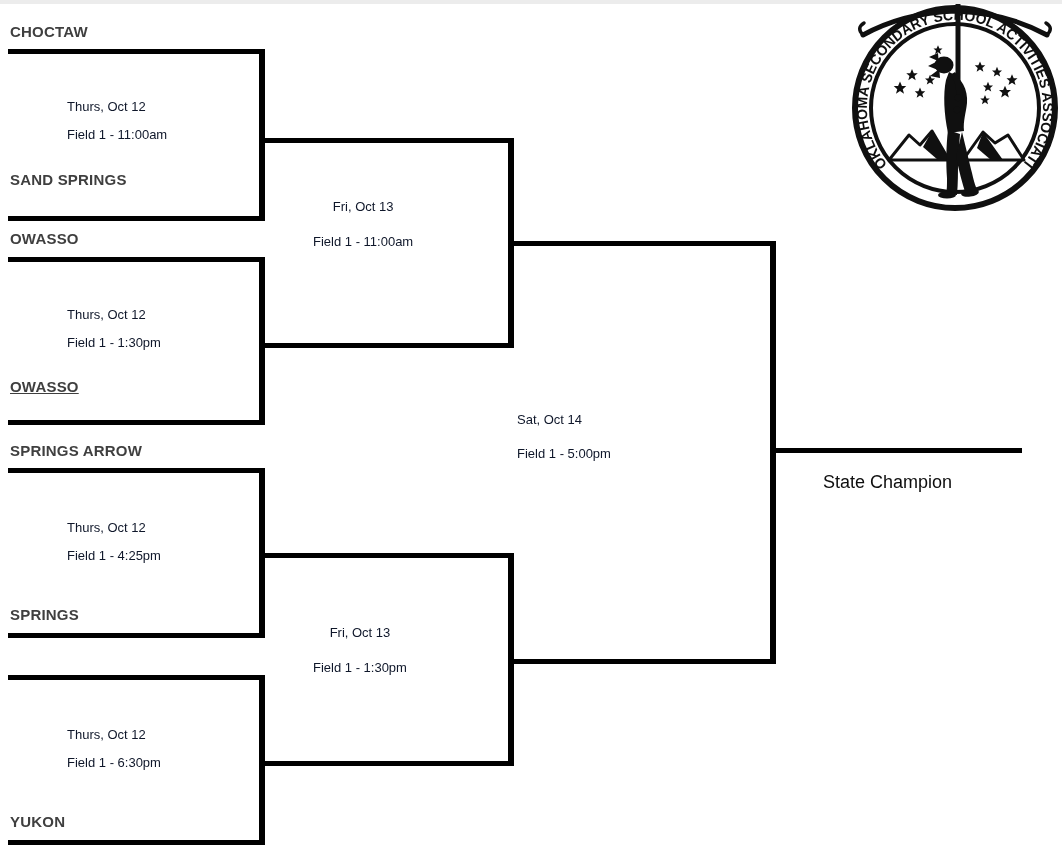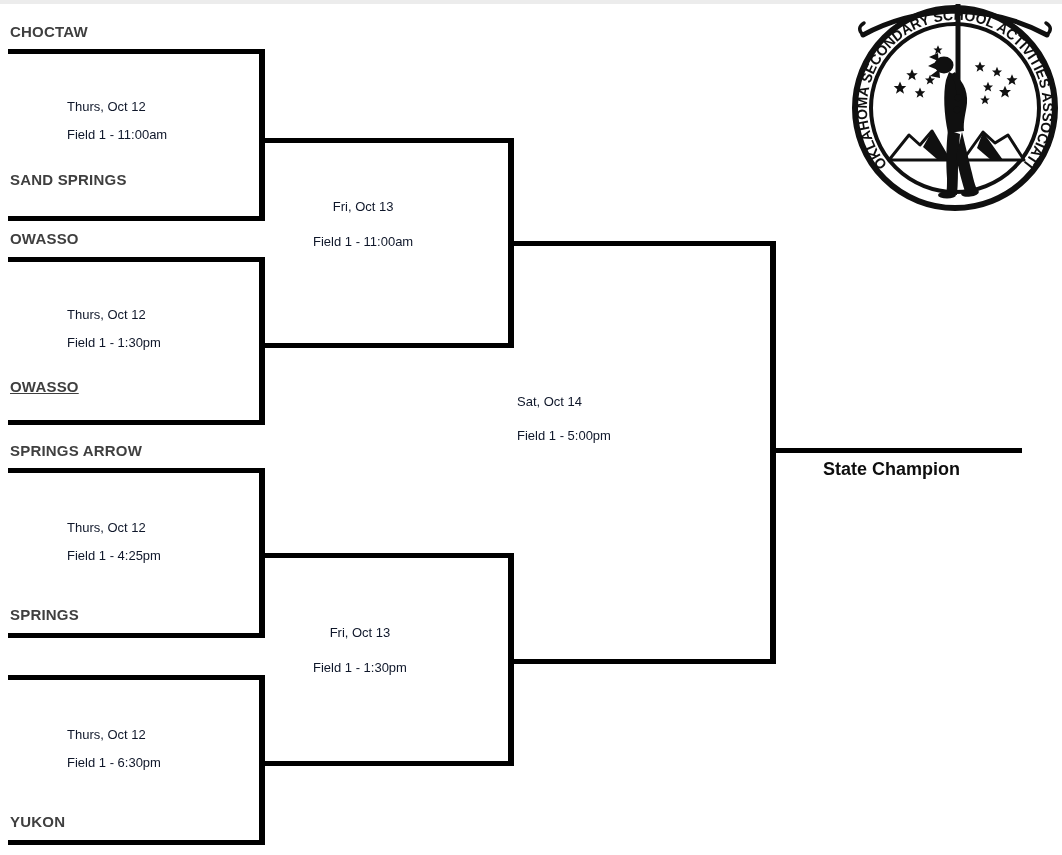--- a/index.html
+++ b/index.html
@@ -18,22 +18,22 @@
     font-size:15px; font-weight:bold; color:#3f3f3f;
     letter-spacing:0.2px; white-space:nowrap;
   }
   .info {
     position:absolute; font-size:13px; color:#0f172a; white-space:nowrap;
   }
   .info.r1 div { line-height:28px; }
   .info.r2 div { line-height:35px;text-align:center; }
   .info.fin div { line-height:34px; }
   .champ {
-    position:absolute; left:823px; top:459px;
-    font-size:18px; font-weight:bold; color:#0e0e0e; white-space:nowrap;
+    position:absolute; left:823px; top:472px;
+    font-size:18px; font-weight:normal; color:#0e0e0e; white-space:nowrap;
   }
   .logo { position:absolute; left:843px; top:2px; width:218px; height:210px; }
   .logo text {
     font-family:"Liberation Sans", sans-serif;
     font-weight:bold; font-size:14.5px; fill:#101010;
   }
 </style>
 </head>
 <body>
 
@@ -97,21 +97,21 @@
 
   <div class="info r2" style="left:313px;top:189px;">
     <div>Fri, Oct 13</div>
     <div>Field 1 - 11:00am</div>
   </div>
   <div class="info r2" style="left:313px;top:615px;">
     <div>Fri, Oct 13</div>
     <div>Field 1 - 1:30pm</div>
   </div>
 
-  <div class="info fin" style="left:517px;top:385px;">
+  <div class="info fin" style="left:517px;top:403px;">
     <div>Sat, Oct 14</div>
     <div>Field 1 - 5:00pm</div>
   </div>
 
   <div class="champ">State Champion</div>
 
   <svg class="logo" viewBox="0 0 218 210" aria-hidden="true">
     <defs>
       <path id="ringPath" d="M 44.6 162.6 A 88 88 0 1 1 179.4 162.6" fill="none"></path>
       <path id="star" d="M0,-5.2 L1.55,-1.6 L5,-1.6 L2.2,0.9 L3.2,4.6 L0,2.4 L-3.2,4.6 L-2.2,0.9 L-5,-1.6 L-1.55,-1.6 Z"></path>

